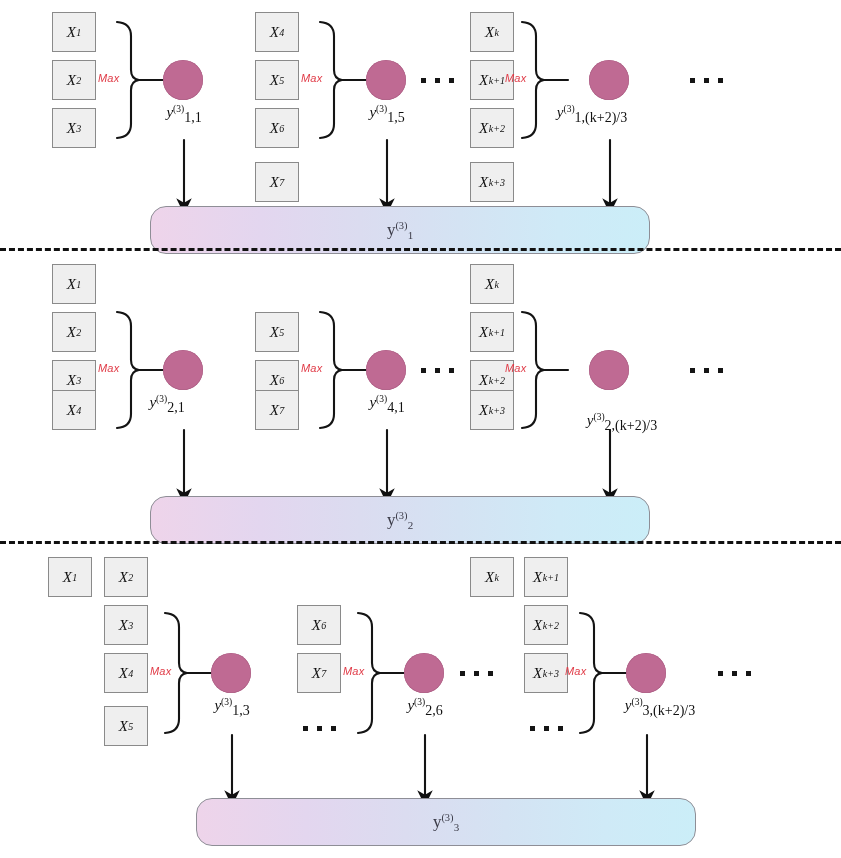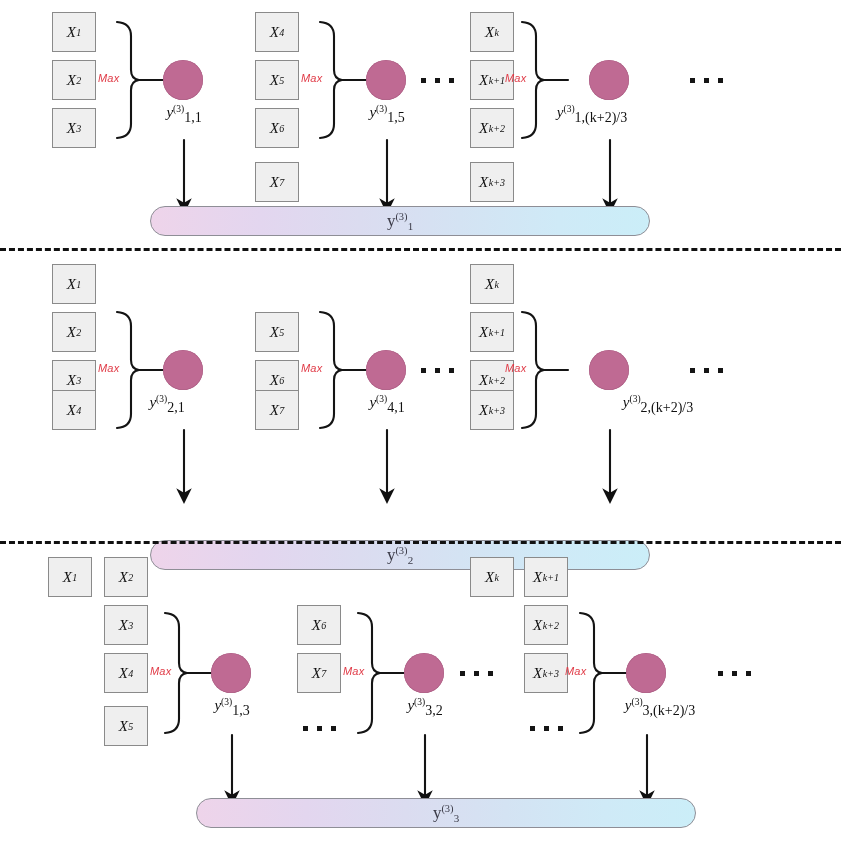--- a/index.html
+++ b/index.html
@@ -67,21 +67,21 @@
     transform:translateX(-50%);
     text-align:center;
   }
   .nodelbl .v{font-style:italic;}
   .nodelbl sup{font-size:9.5px; vertical-align:0.55em;}
   .nodelbl sub{font-size:14px; vertical-align:-0.32em;}
 
   
   .outbar{
     position:absolute;
-    height:30px;
+    height:48px;
     border:1.4px solid #8e8e96;
     border-radius:16px;
     background:linear-gradient(90deg,#eed4ea 0%,#e3d6ef 22%,#dbdcf0 42%,#d4e3f3 62%,#cfeaf7 82%,#cbeef8 100%);
     box-sizing:border-box;
     display:flex; align-items:center; justify-content:center;
   }
   .outlbl{
     font-family:"Liberation Serif", serif;
     font-size:17px;
     color:#3b3b48;
@@ -291,29 +291,29 @@
     <div class="xbox" style="left:470px; top:360px;">
         <span>X</span>
         <span class="sub">k+2</span>
       </div>
     <div class="xbox" style="left:470px; top:390px;">
         <span>X</span>
         <span class="sub">k+3</span>
       </div>
     <div class="maxlbl" style="left:505px;top:362px;">Max</div>
     <div class="node" style="left:589px;top:350px;"></div>
-    <div class="nodelbl" style="left:622px;top:394px;margin-left:36px;"><span class="v">y</span><sup>(3)</sup><sub>2,(k+2)/3</sub></div>
+    <div class="nodelbl" style="left:622px;top:412px;"><span class="v">y</span><sup>(3)</sup><sub>2,(k+2)/3</sub></div>
 
     <div class="dots" style="left:690px;top:368px;">
         <i></i>
         <i></i>
         <i></i>
       </div>
 
-    <div class="outbar" style="left:150px;top:496px;width:500px;margin-top:44px;">
+    <div class="outbar" style="left:150px;top:496px;width:500px;">
       <div class="outlbl"><span>y</span><sup>(3)</sup><sub>2</sub></div>
     </div>
   </div>
 
   <div class="divider" style="top:541px;"></div>
 
   <div class="abs">
 
     <div class="xbox" style="left:48px;  top:557px;">
         <span>X</span>
@@ -347,21 +347,21 @@
         <span>X</span>
         <span class="sub">7</span>
       </div>
     <div class="dots" style="left:303px;top:726px;">
         <i></i>
         <i></i>
         <i></i>
       </div>
     <div class="maxlbl" style="left:343px;top:665px;">Max</div>
     <div class="node" style="left:404px;top:653px;"></div>
-    <div class="nodelbl" style="left:425px;top:697px;"><span class="v">y</span><sup>(3)</sup><sub>3,2</sub></div>
+    <div class="nodelbl" style="left:425px;top:697px;"><span class="v">y</span><sup>(3)</sup><sub>2,6</sub></div>
 
     <div class="dots" style="left:460px;top:671px;">
         <i></i>
         <i></i>
         <i></i>
       </div>
 
     <div class="xbox" style="left:470px; top:557px;">
         <span>X</span>
         <span class="sub">k</span>

